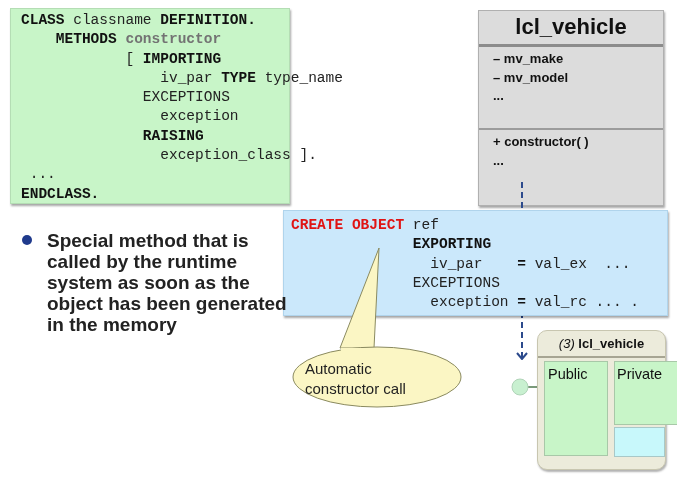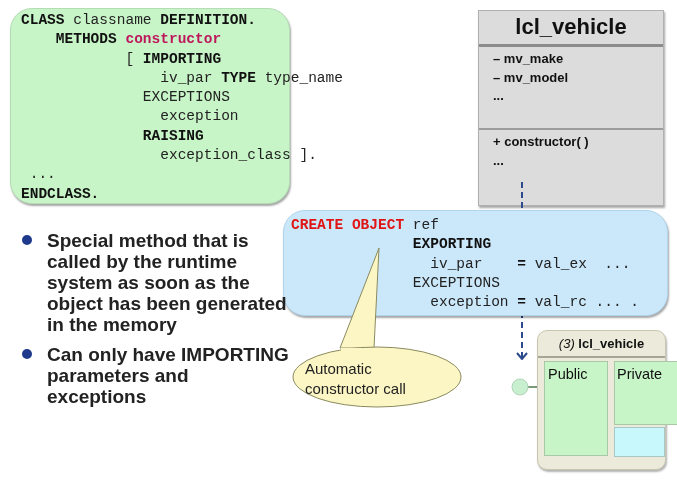--- a/index.html
+++ b/index.html
@@ -7,24 +7,23 @@
       width: 677px; height: 481px; position: relative; overflow: hidden;
       background: #ffffff;
       font-family: "Liberation Sans", sans-serif;
     }
     .code {
       font-family: "Liberation Mono", monospace;
       font-size: 14.5px;
       line-height: 19.3px;
       color: #222;
       white-space: pre;
-      border-radius: 22px;
     }
     .kw { font-weight: bold; color: #111; }
-    .red { font-weight: bold; color: #be185d; }
+    .red { font-weight: bold; color: #737373; }
     .red2 { font-weight: bold; color: #e01414; }
 
     #def-box {
       position: absolute; left: 10px; top: 8px; width: 280px; height: 196px;
       background: #c8f5c8; border: 1px solid #b4ddb4;
       box-shadow: 1px 2px 2px rgba(0,0,0,0.35);
       box-sizing: border-box; padding: 2px 0 0 10px;
     }
     #uml-box {
       position: absolute; left: 478px; top: 10px; width: 186px; height: 196px;
@@ -133,24 +132,20 @@
 <div id="callout-text">
   <div>Automatic</div>
   <div>constructor call</div>
 </div>
 
 <div id="bullets">
   <div class="bullet">
     <span class="dot"></span>
     <div class="btext">Special method that is called by the runtime system as soon as the object has been generated in the memory</div>
   </div>
-  <div class="bullet">
-    <span class="dot"></span>
-    <div class="btext">Can only have IMPORTING parameters and exceptions</div>
-  </div>
 </div>
 
 <svg id="obj-handle" viewBox="0 0 38 18">
   <line x1="14" y1="9" x2="38" y2="9" stroke="#7a9a7a" stroke-width="2"></line>
   <circle cx="9" cy="9" r="8" fill="#c8f0d0" stroke="#b0d4b8" stroke-width="1"></circle>
 </svg>
 <div id="obj">
   <div id="obj-title">
     <span class="num">(3)</span>
     <span class="cls">lcl_vehicle</span>

